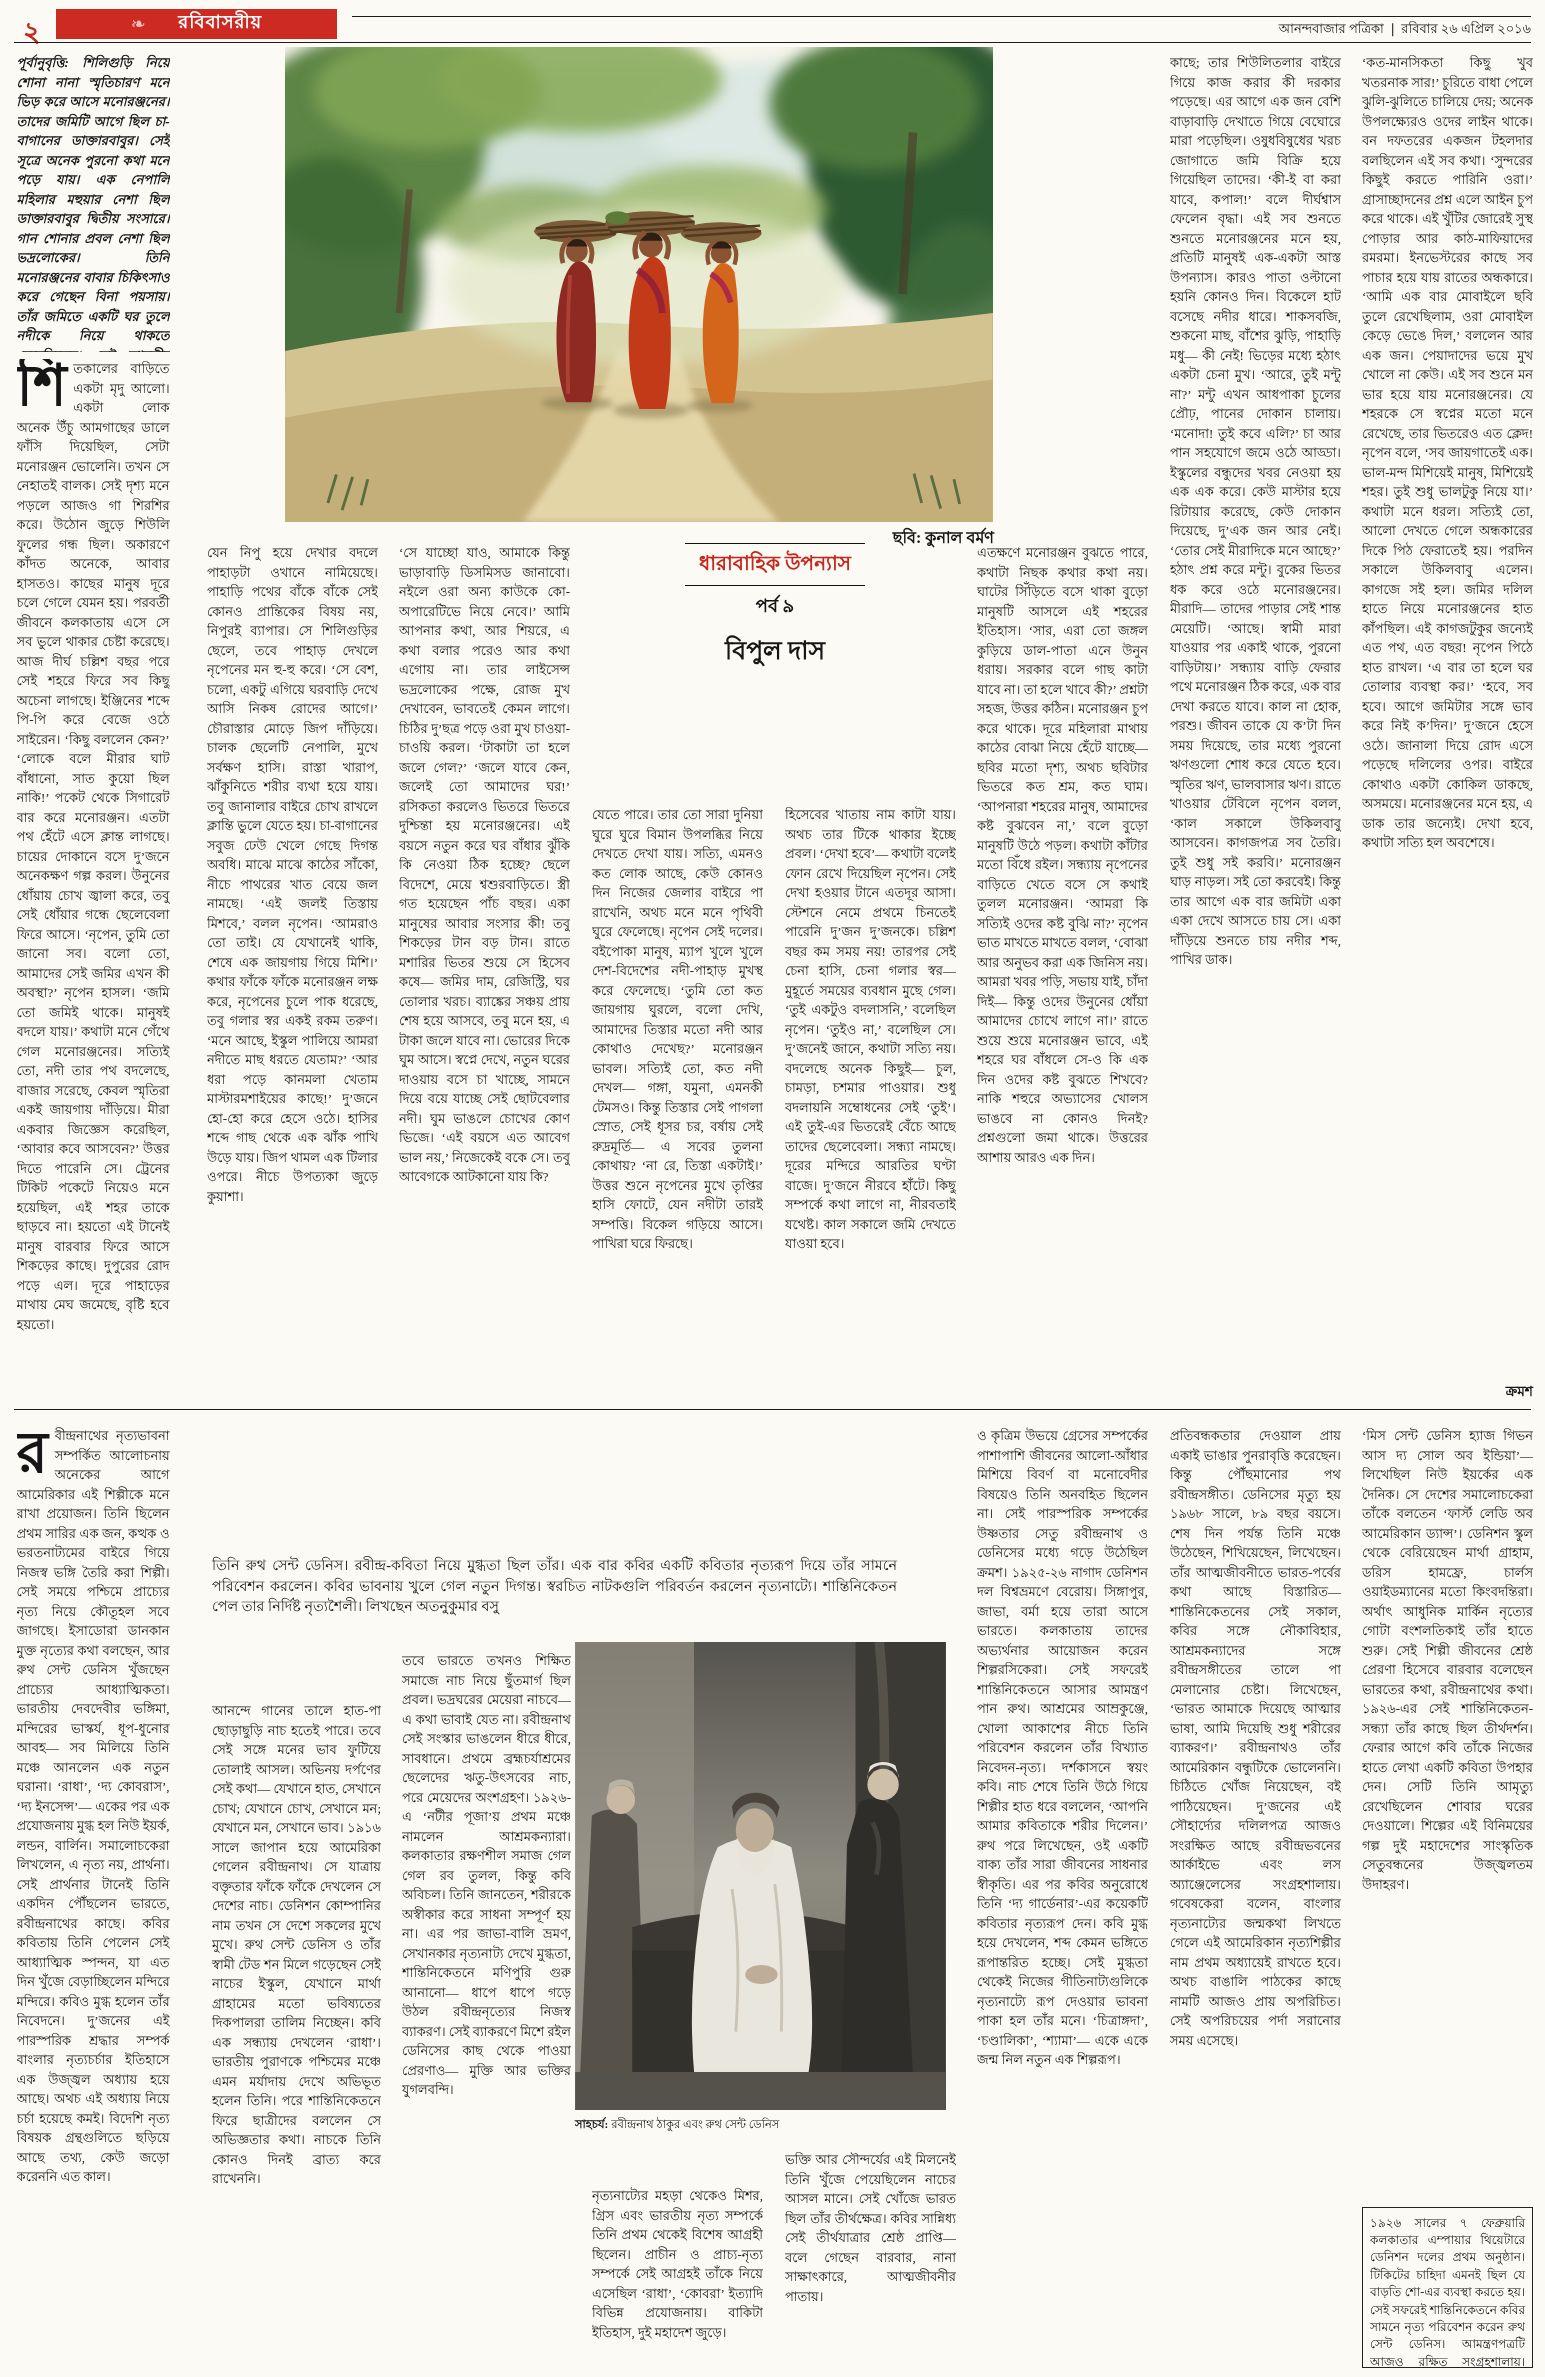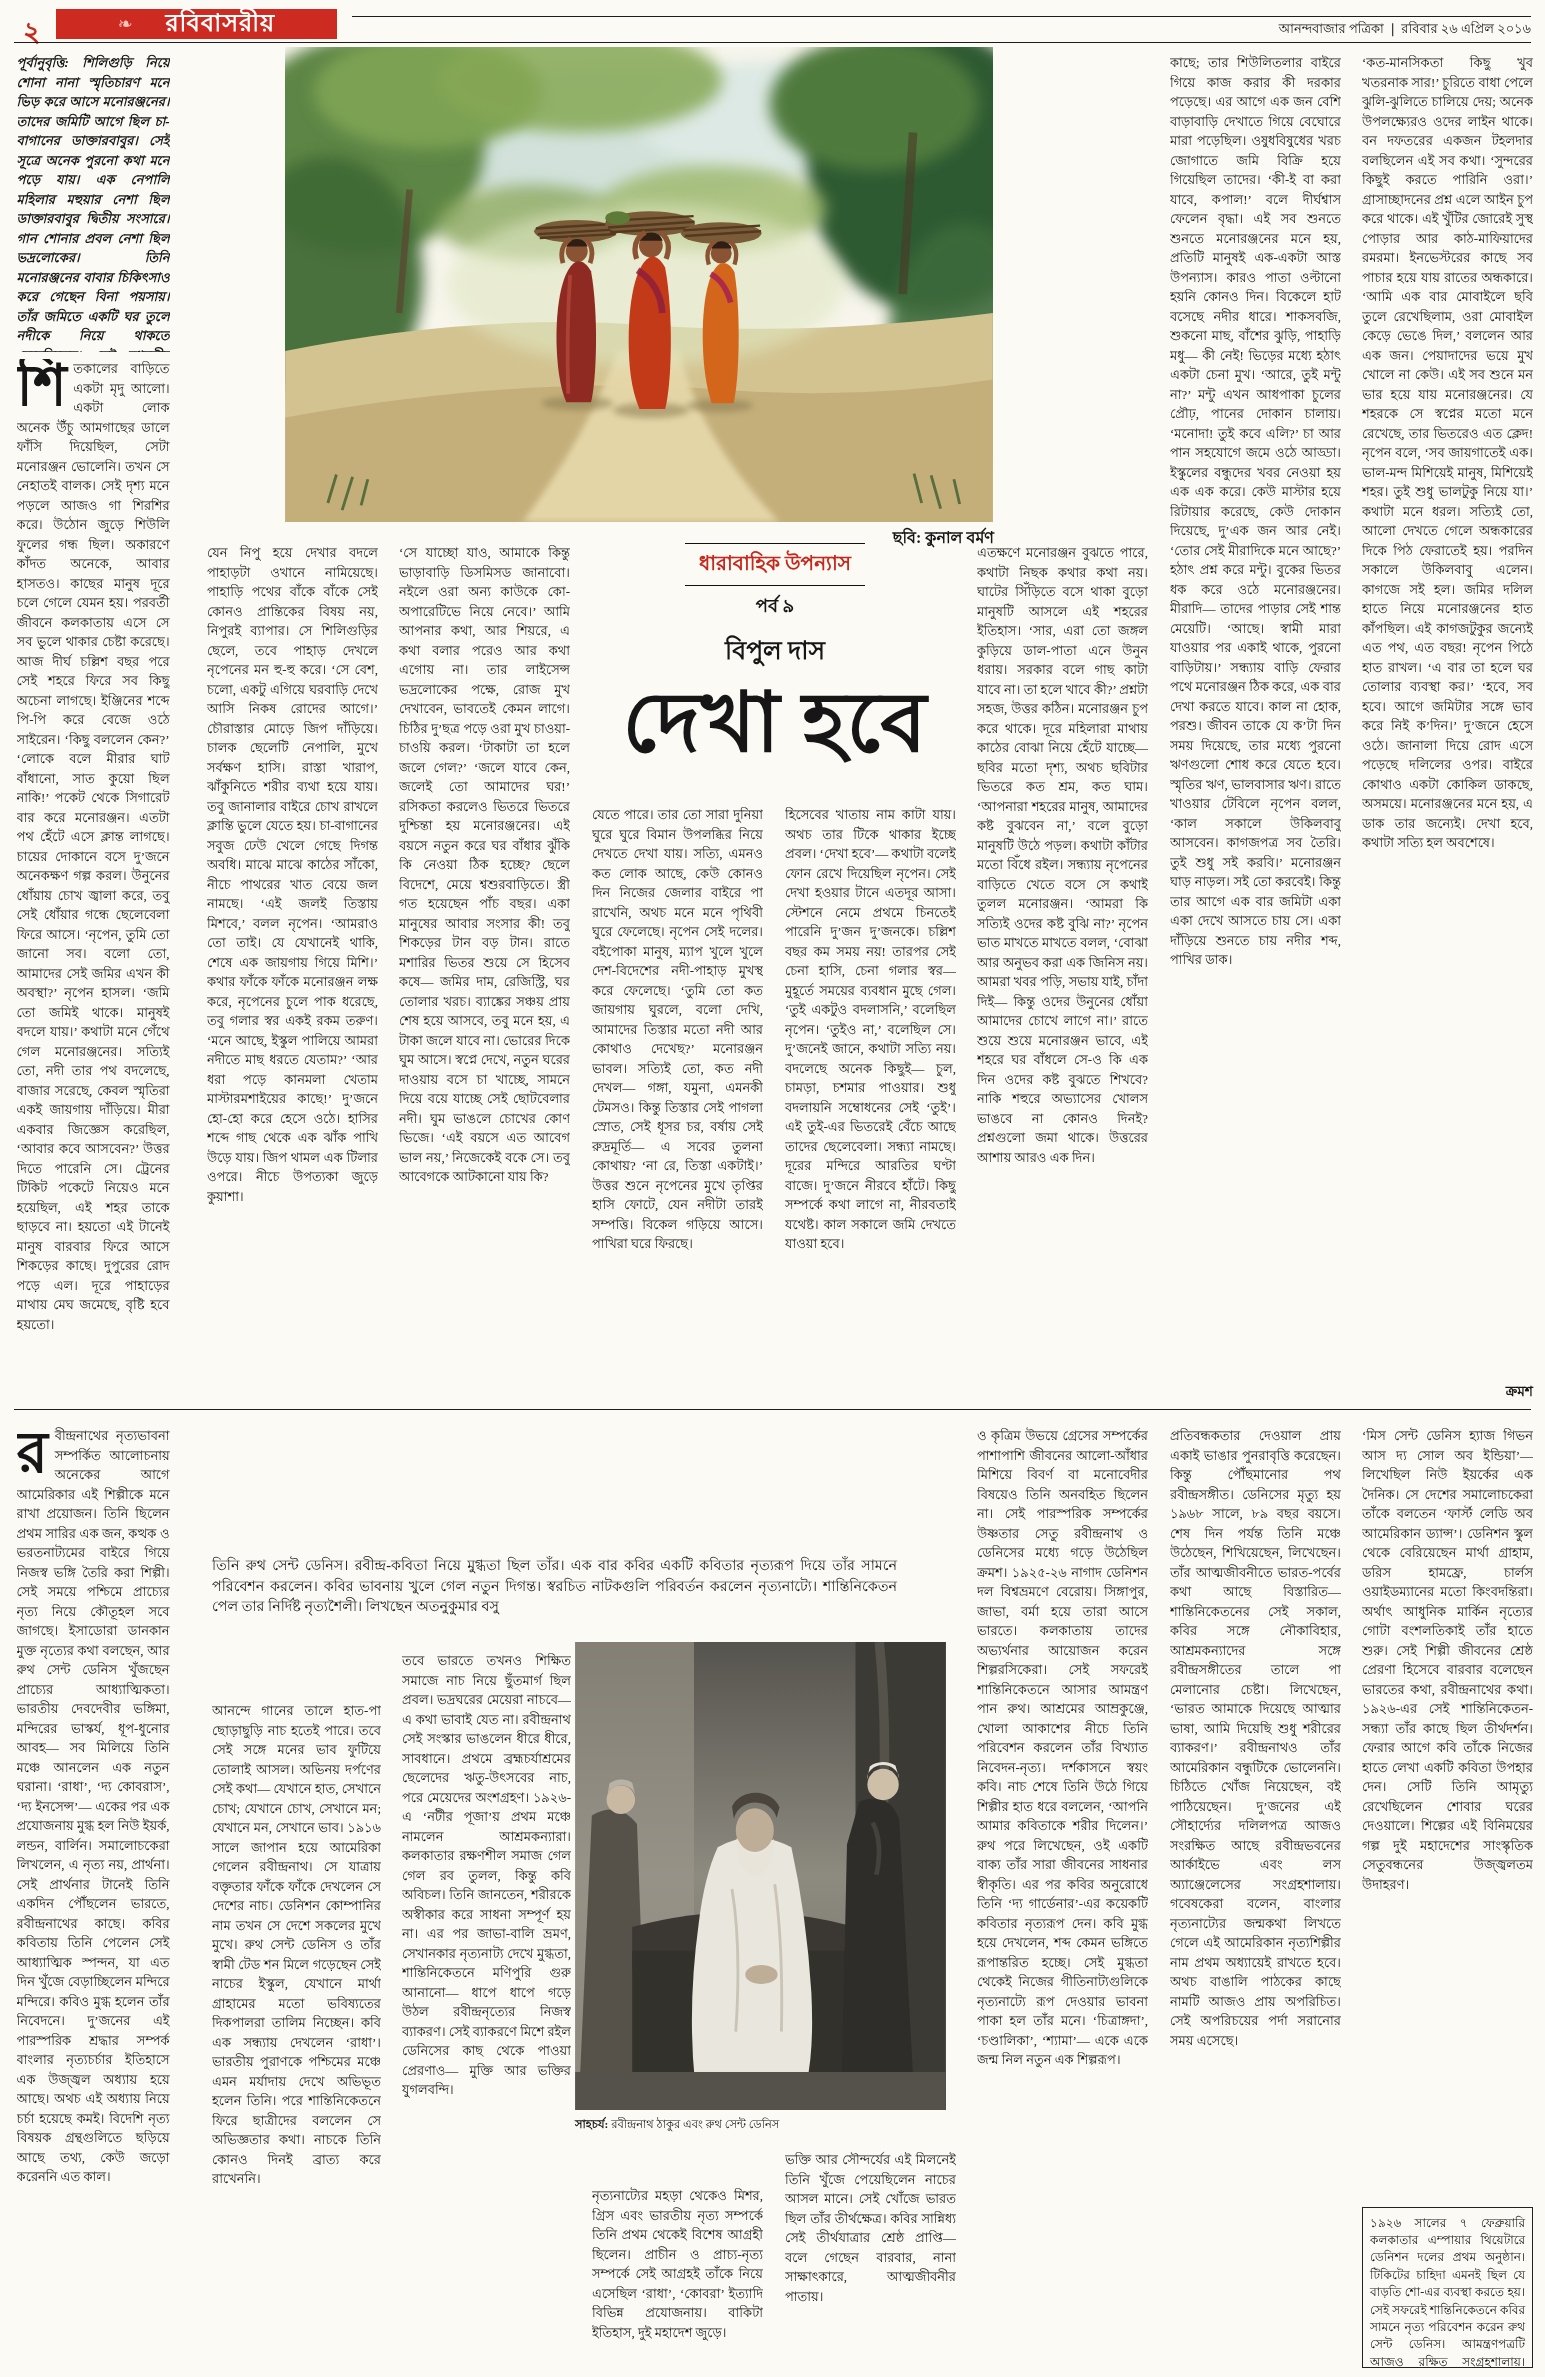--- a/index.html
+++ b/index.html
@@ -5,21 +5,21 @@
   html,body{margin:0;padding:0;background:#e8e6e0;}
   .page{position:relative;width:1545px;height:2389px;background:#fbfaf5;
         font-family:"Liberation Serif", serif;color:#161616;overflow:hidden;margin:0 auto;}
   .abs{position:absolute;}
   .bcol{position:absolute;font-size:13px;line-height:1.5;text-align:justify;overflow:hidden;}
   .rule{position:absolute;background:#1c1c1c;}
   
   #pageno{left:23px;top:11.4px;font-size:27px;font-weight:bold;color:#c5281c;}
   #masthead{left:56px;top:8.6px;width:281px;height:30px;background:#cd2a21;color:#ffffff;
             display:flex;align-items:center;justify-content:center;gap:9.5px;}
-  #masthead .mh-text{font-size:24px;font-weight:bold;letter-spacing:1px;margin-left:23px;}
+  #masthead .mh-text{font-size:18px;font-weight:bold;letter-spacing:1px;margin-left:23px;}
   #masthead .mh-orn{font-size:18px;color:#f3c3bb;}
   #hrule-top{left:352px;top:16px;width:1179px;height:1px;}
   #dateline{left:808px;top:19px;width:723px;text-align:right;font-size:13px;}
   #hrule-bottom{left:14.3px;top:42px;width:1517px;height:1.4px;}
   
   #n-lead{left:16.6px;top:53px;width:153px;height:299px;font-weight:bold;font-style:italic;}
   #n-c1{left:16.6px;top:359px;width:153px;height:1041px;}
   #illustration{left:285px;top:47px;width:708px;height:475px;}
   #n-credit{left:732px;top:525px;width:262px;text-align:right;font-size:16px;font-weight:bold;}
   #n-c2{left:207px;top:543px;width:171px;height:857px;}
@@ -141,21 +141,20 @@
       </g>
       <path d="M90,960 l18,-60 M120,975 l22,-70 M160,965 l14,-55 M1340,960 l-16,-62 M1380,972 l-20,-70 M1420,962 l-12,-52" stroke="#3e5e2e" stroke-width="6" fill="none" opacity="0.8"></path>
     </svg>
   </div>
   <div class="abs" id="n-credit">ছবি: কুনাল বর্মণ</div>
 
   <div class="abs" id="serial">
     <div><span class="serial-label">ধারাবাহিক উপন্যাস</span></div>
     <div class="serial-episode">পর্ব ৯</div>
     <div class="serial-author">বিপুল দাস</div>
-    <div class="serial-title">দেখা হবে</div>
   </div>
 
   <div class="bcol" id="n-c2">যেন নিপু হয়ে দেখার বদলে পাহাড়টা ওখানে নামিয়েছে। পাহাড়ি পথের বাঁকে বাঁকে সেই কোনও প্রান্তিকের বিষয় নয়, নিপুরই ব্যাপার। সে শিলিগুড়ির ছেলে, তবে পাহাড় দেখলে নৃপেনের মন হু-হু করে। ‘সে বেশ, চলো, একটু এগিয়ে ঘরবাড়ি দেখে আসি নিকষ রোদের আগে।’ চৌরাস্তার মোড়ে জিপ দাঁড়িয়ে। চালক ছেলেটি নেপালি, মুখে সর্বক্ষণ হাসি। রাস্তা খারাপ, ঝাঁকুনিতে শরীর ব্যথা হয়ে যায়। তবু জানালার বাইরে চোখ রাখলে ক্লান্তি ভুলে যেতে হয়। চা-বাগানের সবুজ ঢেউ খেলে গেছে দিগন্ত অবধি। মাঝে মাঝে কাঠের সাঁকো, নীচে পাথরের খাত বেয়ে জল নামছে। ‘এই জলই তিস্তায় মিশবে,’ বলল নৃপেন। ‘আমরাও তো তাই। যে যেখানেই থাকি, শেষে এক জায়গায় গিয়ে মিশি।’ কথার ফাঁকে ফাঁকে মনোরঞ্জন লক্ষ করে, নৃপেনের চুলে পাক ধরেছে, তবু গলার স্বর একই রকম তরুণ। ‘মনে আছে, ইস্কুল পালিয়ে আমরা নদীতে মাছ ধরতে যেতাম?’ ‘আর ধরা পড়ে কানমলা খেতাম মাস্টারমশাইয়ের কাছে!’ দু’জনে হো-হো করে হেসে ওঠে। হাসির শব্দে গাছ থেকে এক ঝাঁক পাখি উড়ে যায়। জিপ থামল এক টিলার ওপরে। নীচে উপত্যকা জুড়ে কুয়াশা।</div>
   <div class="bcol" id="n-c3">‘সে যাচ্ছো যাও, আমাকে কিন্তু ভাড়াবাড়ি ডিসমিসড জানাবো। নইলে ওরা অন্য কাউকে কো-অপারেটিভে নিয়ে নেবে।’ আমি আপনার কথা, আর শিয়রে, এ কথা বলার পরেও আর কথা এগোয় না। তার লাইসেন্স ভদ্রলোকের পক্ষে, রোজ মুখ দেখাবেন, ভাবতেই কেমন লাগে। চিঠির দু’ছত্র পড়ে ওরা মুখ চাওয়া-চাওয়ি করল। ‘টাকাটা তা হলে জলে গেল?’ ‘জলে যাবে কেন, জলেই তো আমাদের ঘর!’ রসিকতা করলেও ভিতরে ভিতরে দুশ্চিন্তা হয় মনোরঞ্জনের। এই বয়সে নতুন করে ঘর বাঁধার ঝুঁকি কি নেওয়া ঠিক হচ্ছে? ছেলে বিদেশে, মেয়ে শ্বশুরবাড়িতে। স্ত্রী গত হয়েছেন পাঁচ বছর। একা মানুষের আবার সংসার কী! তবু শিকড়ের টান বড় টান। রাতে মশারির ভিতর শুয়ে সে হিসেব কষে— জমির দাম, রেজিস্ট্রি, ঘর তোলার খরচ। ব্যাঙ্কের সঞ্চয় প্রায় শেষ হয়ে আসবে, তবু মনে হয়, এ টাকা জলে যাবে না। ভোরের দিকে ঘুম আসে। স্বপ্নে দেখে, নতুন ঘরের দাওয়ায় বসে চা খাচ্ছে, সামনে দিয়ে বয়ে যাচ্ছে সেই ছোটবেলার নদী। ঘুম ভাঙলে চোখের কোণ ভিজে। ‘এই বয়সে এত আবেগ ভাল নয়,’ নিজেকেই বকে সে। তবু আবেগকে আটকানো যায় কি?</div>
   <div class="bcol" id="n-c4">যেতে পারে। তার তো সারা দুনিয়া ঘুরে ঘুরে বিমান উপলব্ধির নিয়ে দেখতে দেখা যায়। সত্যি, এমনও কত লোক আছে, কেউ কোনও দিন নিজের জেলার বাইরে পা রাখেনি, অথচ মনে মনে পৃথিবী ঘুরে ফেলেছে। নৃপেন সেই দলের। বইপোকা মানুষ, ম্যাপ খুলে খুলে দেশ-বিদেশের নদী-পাহাড় মুখস্থ করে ফেলেছে। ‘তুমি তো কত জায়গায় ঘুরলে, বলো দেখি, আমাদের তিস্তার মতো নদী আর কোথাও দেখেছ?’ মনোরঞ্জন ভাবল। সত্যিই তো, কত নদী দেখল— গঙ্গা, যমুনা, এমনকী টেমসও। কিন্তু তিস্তার সেই পাগলা স্রোত, সেই ধূসর চর, বর্ষায় সেই রুদ্রমূর্তি— এ সবের তুলনা কোথায়? ‘না রে, তিস্তা একটাই।’ উত্তর শুনে নৃপেনের মুখে তৃপ্তির হাসি ফোটে, যেন নদীটা তারই সম্পত্তি। বিকেল গড়িয়ে আসে। পাখিরা ঘরে ফিরছে।</div>
   <div class="bcol" id="n-c5">হিসেবের খাতায় নাম কাটা যায়। অথচ তার টিকে থাকার ইচ্ছে প্রবল। ‘দেখা হবে’— কথাটা বলেই ফোন রেখে দিয়েছিল নৃপেন। সেই দেখা হওয়ার টানে এতদূর আসা। স্টেশনে নেমে প্রথমে চিনতেই পারেনি দু’জন দু’জনকে। চল্লিশ বছর কম সময় নয়! তারপর সেই চেনা হাসি, চেনা গলার স্বর— মুহূর্তে সময়ের ব্যবধান মুছে গেল। ‘তুই একটুও বদলাসনি,’ বলেছিল নৃপেন। ‘তুইও না,’ বলেছিল সে। দু’জনেই জানে, কথাটা সত্যি নয়। বদলেছে অনেক কিছুই— চুল, চামড়া, চশমার পাওয়ার। শুধু বদলায়নি সম্বোধনের সেই ‘তুই’। এই তুই-এর ভিতরেই বেঁচে আছে তাদের ছেলেবেলা। সন্ধ্যা নামছে। দূরের মন্দিরে আরতির ঘণ্টা বাজে। দু’জনে নীরবে হাঁটে। কিছু সম্পর্কে কথা লাগে না, নীরবতাই যথেষ্ট। কাল সকালে জমি দেখতে যাওয়া হবে।</div>
   <div class="bcol" id="n-c6">এতক্ষণে মনোরঞ্জন বুঝতে পারে, কথাটা নিছক কথার কথা নয়। ঘাটের সিঁড়িতে বসে থাকা বুড়ো মানুষটি আসলে এই শহরের ইতিহাস। ‘সার, এরা তো জঙ্গল কুড়িয়ে ডাল-পাতা এনে উনুন ধরায়। সরকার বলে গাছ কাটা যাবে না। তা হলে খাবে কী?’ প্রশ্নটা সহজ, উত্তর কঠিন। মনোরঞ্জন চুপ করে থাকে। দূরে মহিলারা মাথায় কাঠের বোঝা নিয়ে হেঁটে যাচ্ছে— ছবির মতো দৃশ্য, অথচ ছবিটার ভিতরে কত শ্রম, কত ঘাম। ‘আপনারা শহরের মানুষ, আমাদের কষ্ট বুঝবেন না,’ বলে বুড়ো মানুষটি উঠে পড়ল। কথাটা কাঁটার মতো বিঁধে রইল। সন্ধ্যায় নৃপেনের বাড়িতে খেতে বসে সে কথাই তুলল মনোরঞ্জন। ‘আমরা কি সত্যিই ওদের কষ্ট বুঝি না?’ নৃপেন ভাত মাখতে মাখতে বলল, ‘বোঝা আর অনুভব করা এক জিনিস নয়। আমরা খবর পড়ি, সভায় যাই, চাঁদা দিই— কিন্তু ওদের উনুনের ধোঁয়া আমাদের চোখে লাগে না।’ রাতে শুয়ে শুয়ে মনোরঞ্জন ভাবে, এই শহরে ঘর বাঁধলে সে-ও কি এক দিন ওদের কষ্ট বুঝতে শিখবে? নাকি শহুরে অভ্যাসের খোলস ভাঙবে না কোনও দিনই? প্রশ্নগুলো জমা থাকে। উত্তরের আশায় আরও এক দিন।</div>
   <div class="bcol" id="n-c7">কাছে; তার শিউলিতলার বাইরে গিয়ে কাজ করার কী দরকার পড়েছে। এর আগে এক জন বেশি বাড়াবাড়ি দেখাতে গিয়ে বেঘোরে মারা পড়েছিল। ওষুধবিষুধের খরচ জোগাতে জমি বিক্রি হয়ে গিয়েছিল তাদের। ‘কী-ই বা করা যাবে, কপাল!’ বলে দীর্ঘশ্বাস ফেলেন বৃদ্ধা। এই সব শুনতে শুনতে মনোরঞ্জনের মনে হয়, প্রতিটি মানুষই এক-একটা আস্ত উপন্যাস। কারও পাতা ওল্টানো হয়নি কোনও দিন। বিকেলে হাট বসেছে নদীর ধারে। শাকসবজি, শুকনো মাছ, বাঁশের ঝুড়ি, পাহাড়ি মধু— কী নেই! ভিড়ের মধ্যে হঠাৎ একটা চেনা মুখ। ‘আরে, তুই মন্টু না?’ মন্টু এখন আধপাকা চুলের প্রৌঢ়, পানের দোকান চালায়। ‘মনোদা! তুই কবে এলি?’ চা আর পান সহযোগে জমে ওঠে আড্ডা। ইস্কুলের বন্ধুদের খবর নেওয়া হয় এক এক করে। কেউ মাস্টার হয়ে রিটায়ার করেছে, কেউ দোকান দিয়েছে, দু’এক জন আর নেই। ‘তোর সেই মীরাদিকে মনে আছে?’ হঠাৎ প্রশ্ন করে মন্টু। বুকের ভিতর ধক করে ওঠে মনোরঞ্জনের। মীরাদি— তাদের পাড়ার সেই শান্ত মেয়েটি। ‘আছে। স্বামী মারা যাওয়ার পর একাই থাকে, পুরনো বাড়িটায়।’ সন্ধ্যায় বাড়ি ফেরার পথে মনোরঞ্জন ঠিক করে, এক বার দেখা করতে যাবে। কাল না হোক, পরশু। জীবন তাকে যে ক’টা দিন সময় দিয়েছে, তার মধ্যে পুরনো ঋণগুলো শোধ করে যেতে হবে। স্মৃতির ঋণ, ভালবাসার ঋণ। রাতে খাওয়ার টেবিলে নৃপেন বলল, ‘কাল সকালে উকিলবাবু আসবেন। কাগজপত্র সব তৈরি। তুই শুধু সই করবি।’ মনোরঞ্জন ঘাড় নাড়ল। সই তো করবেই। কিন্তু তার আগে এক বার জমিটা একা একা দেখে আসতে চায় সে। একা দাঁড়িয়ে শুনতে চায় নদীর শব্দ, পাখির ডাক।</div>
   <div class="bcol" id="n-c8">‘কত-মানসিকতা কিছু খুব খতরনাক সার!’ চুরিতে বাধা পেলে ঝুলি-ঝুলিতে চালিয়ে দেয়; অনেক উপলক্ষ্যেরও ওদের লাইন থাকে। বন দফতরের একজন টহলদার বলছিলেন এই সব কথা। ‘সুন্দরের কিছুই করতে পারিনি ওরা।’ গ্রাসাচ্ছাদনের প্রশ্ন এলে আইন চুপ করে থাকে। এই খুঁটির জোরেই সুস্থ পোড়ার আর কাঠ-মাফিয়াদের রমরমা। ইনভেস্টরের কাছে সব পাচার হয়ে যায় রাতের অন্ধকারে। ‘আমি এক বার মোবাইলে ছবি তুলে রেখেছিলাম, ওরা মোবাইল কেড়ে ভেঙে দিল,’ বললেন আর এক জন। পেয়াদাদের ভয়ে মুখ খোলে না কেউ। এই সব শুনে মন ভার হয়ে যায় মনোরঞ্জনের। যে শহরকে সে স্বপ্নের মতো মনে রেখেছে, তার ভিতরেও এত ক্লেদ! নৃপেন বলে, ‘সব জায়গাতেই এক। ভাল-মন্দ মিশিয়েই মানুষ, মিশিয়েই শহর। তুই শুধু ভালটুকু নিয়ে যা।’ কথাটা মনে ধরল। সত্যিই তো, আলো দেখতে গেলে অন্ধকারের দিকে পিঠ ফেরাতেই হয়। পরদিন সকালে উকিলবাবু এলেন। কাগজে সই হল। জমির দলিল হাতে নিয়ে মনোরঞ্জনের হাত কাঁপছিল। এই কাগজটুকুর জন্যেই এত পথ, এত বছর! নৃপেন পিঠে হাত রাখল। ‘এ বার তা হলে ঘর তোলার ব্যবস্থা কর।’ ‘হবে, সব হবে। আগে জমিটার সঙ্গে ভাব করে নিই ক’দিন।’ দু’জনে হেসে ওঠে। জানালা দিয়ে রোদ এসে পড়েছে দলিলের ওপর। বাইরে কোথাও একটা কোকিল ডাকছে, অসময়ে। মনোরঞ্জনের মনে হয়, এ ডাক তার জন্যেই। দেখা হবে, কথাটা সত্যি হল অবশেষে।</div>
   <div class="abs" id="n-continued">ক্রমশ</div>

